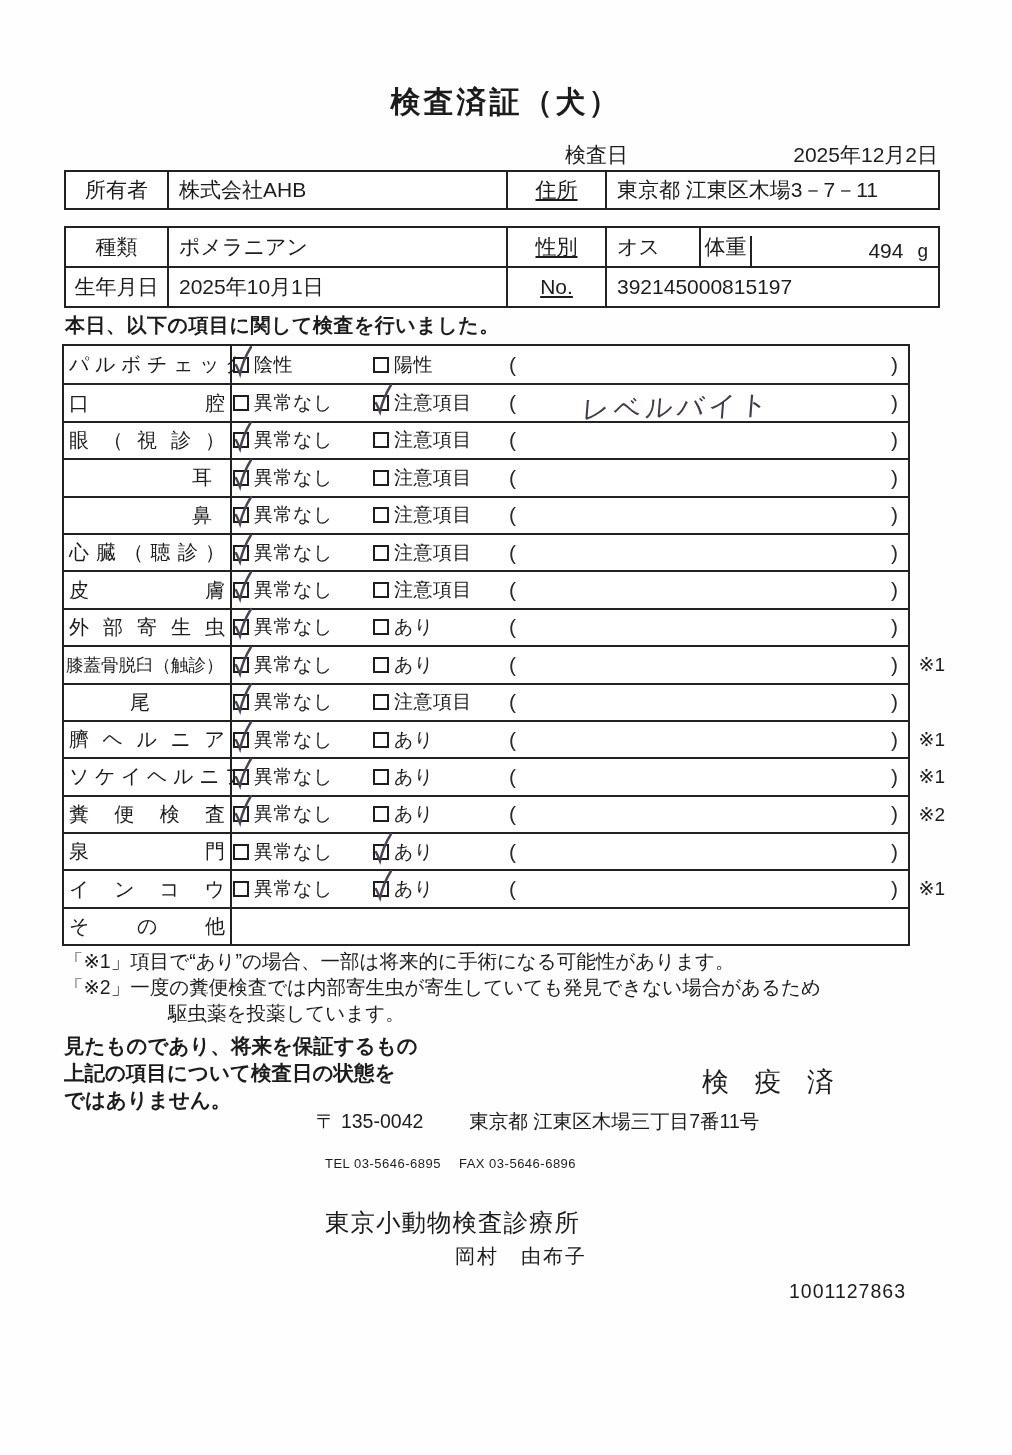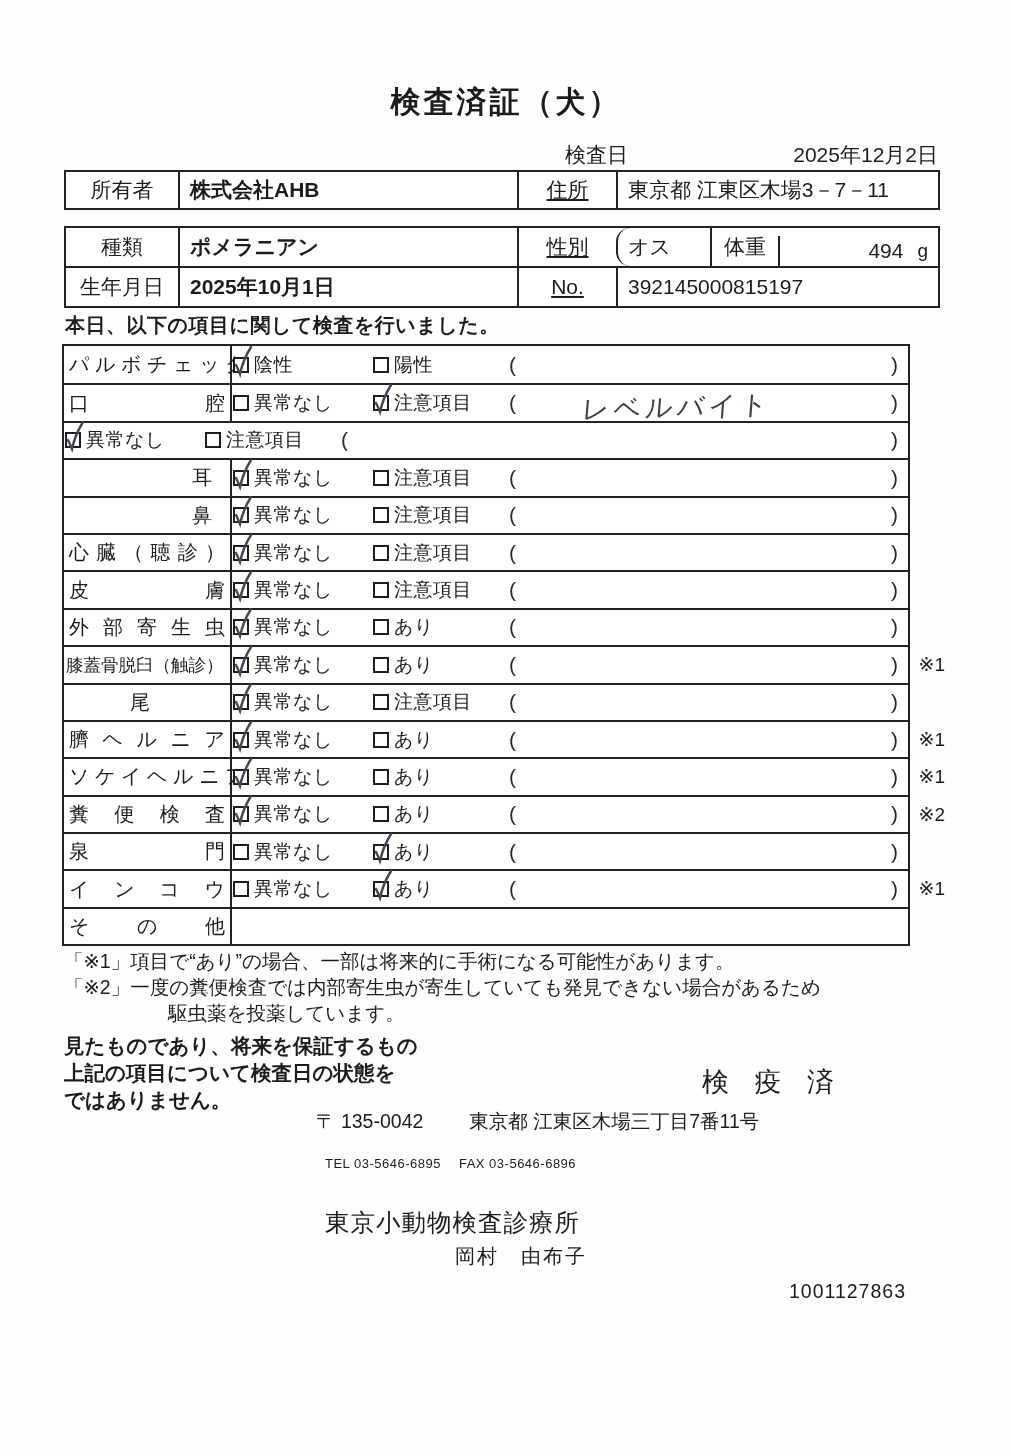--- a/index.html
+++ b/index.html
@@ -15,25 +15,25 @@
 
   
   .htable{position:absolute;border:2px solid #222;display:flex;flex-direction:column;box-sizing:border-box;background:#fff;}
   .hrow{display:flex;flex:1;}
   .hrow + .hrow{border-top:2px solid #222;}
   .hcell{box-sizing:border-box;display:flex;align-items:center;font-size:21px;padding:0 10px;overflow:hidden;white-space:nowrap;}
   .hcell.lab{justify-content:center;padding:0 4px;}
   .hcell + .hcell{border-left:2px solid #222;}
   .t-owner{left:64px;top:170px;width:876px;height:40px;}
   .t-info{left:64px;top:226px;width:876px;height:82px;}
-  .w-lab1{width:112px;flex:none;}
-  .w-val1{width:339px;flex:none;font-weight:bold;}
+  .w-lab1{width:101px;flex:none;}
+  .w-val1{width:339px;flex:none;}
   .w-lab2{width:99px;flex:none;text-decoration:underline;}
-  .w-sex{width:94px;flex:none;border-radius:14px;}
-  .w-wlab{width:68px;flex:none;padding:0 4px;}
+  .w-sex{width:94px;flex:none;}
+  .w-wlab{width:51px;flex:none;padding:0 4px;}
   .w-rest{flex:1;}
   .weight-cell{justify-content:flex-end;gap:14px;margin-top:8px;}
   .weight-num{font-size:21px;}
   .weight-unit{font-size:19px;}
 
   .intro{top:312px;left:65px;font-size:20px;font-weight:600;letter-spacing:0.5px;text-align:center;}
 
   
   .ctable{position:absolute;left:62px;top:344px;width:848px;border:2px solid #222;box-sizing:border-box;background:#fff;}
   .crow{position:relative;display:flex;height:37.4px;box-sizing:border-box;}
@@ -153,20 +153,23 @@
                 </svg>
               </span>
               <span class="opt-text">注意項目</span>
             </span>
             <span class="paren open">(</span>
             <span class="paren close">)</span>
             <span class="hand-note">レベルバイト</span>
           </div>
         </div>
         <div class="crow" data-idx="2">
+          <div class="clabel">
+            <span class="clabel-text">眼 （ 視 診 ）</span>
+          </div>
           <div class="ccontent">
             <span class="opt opt1">
               <span class="cbx">
                 <svg class="tick" viewBox="0 0 24 32">
                   <path d="M5 19 C6.5 22 8 25.5 9 28 C10.5 21 15 9 20 1"></path>
                 </svg>
               </span>
               <span class="opt-text">異常なし</span>
             </span>
             <span class="opt opt2">

